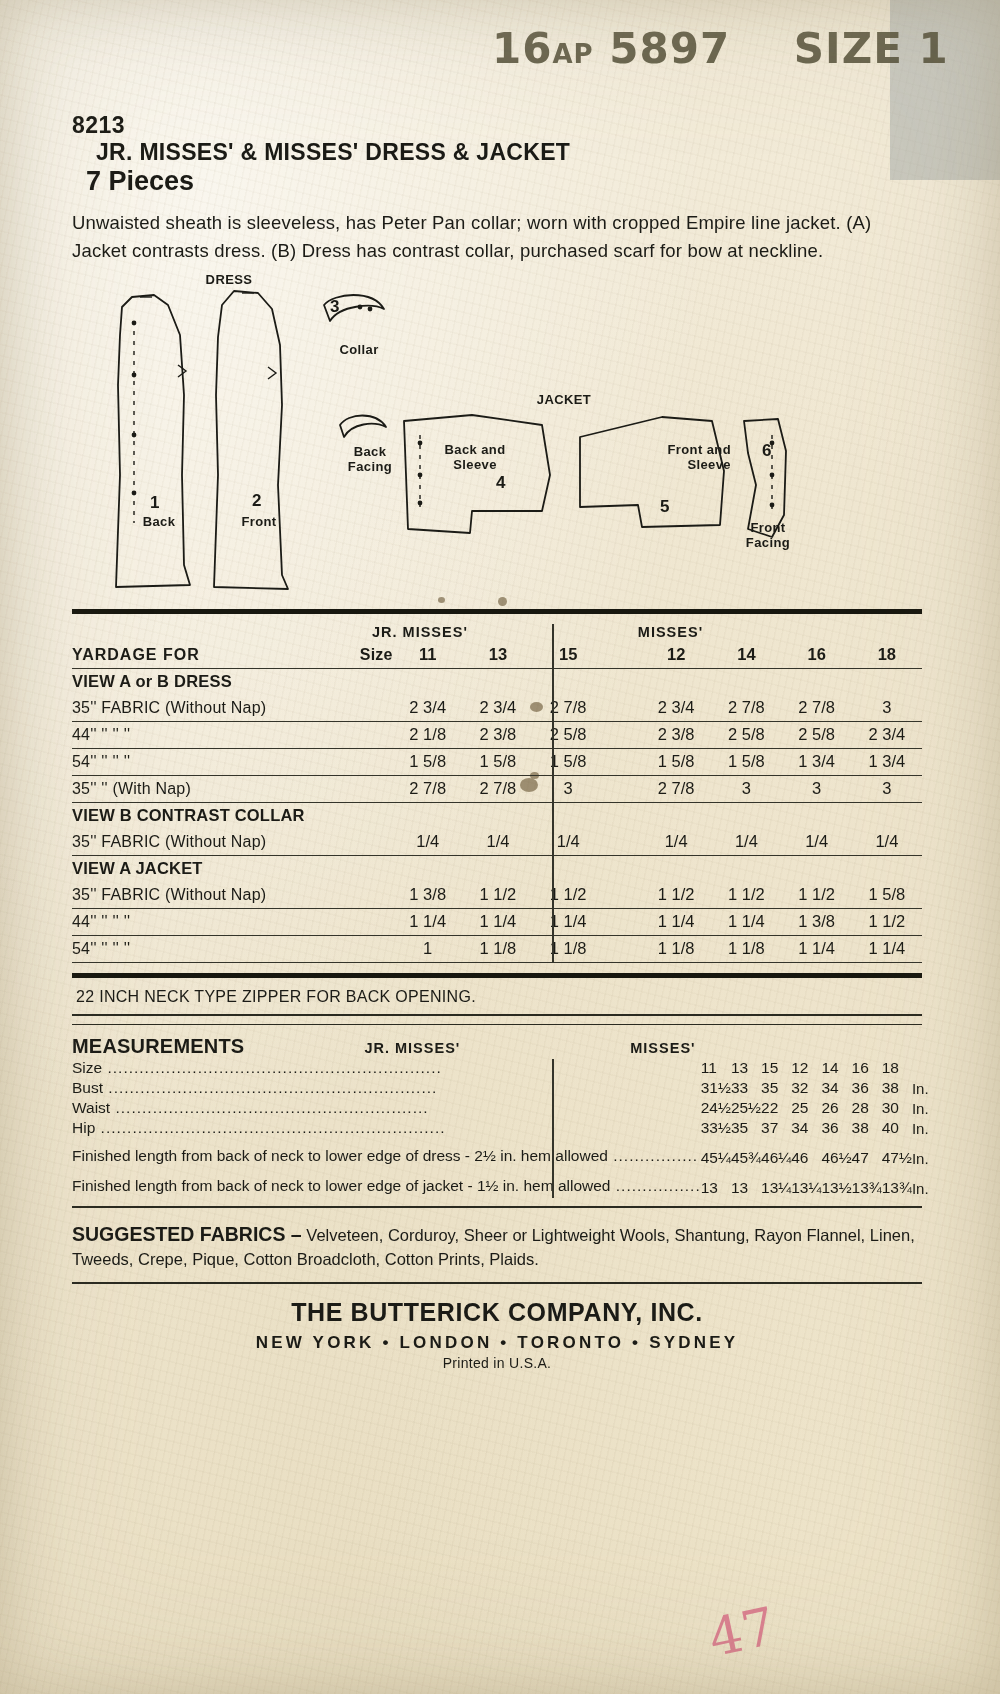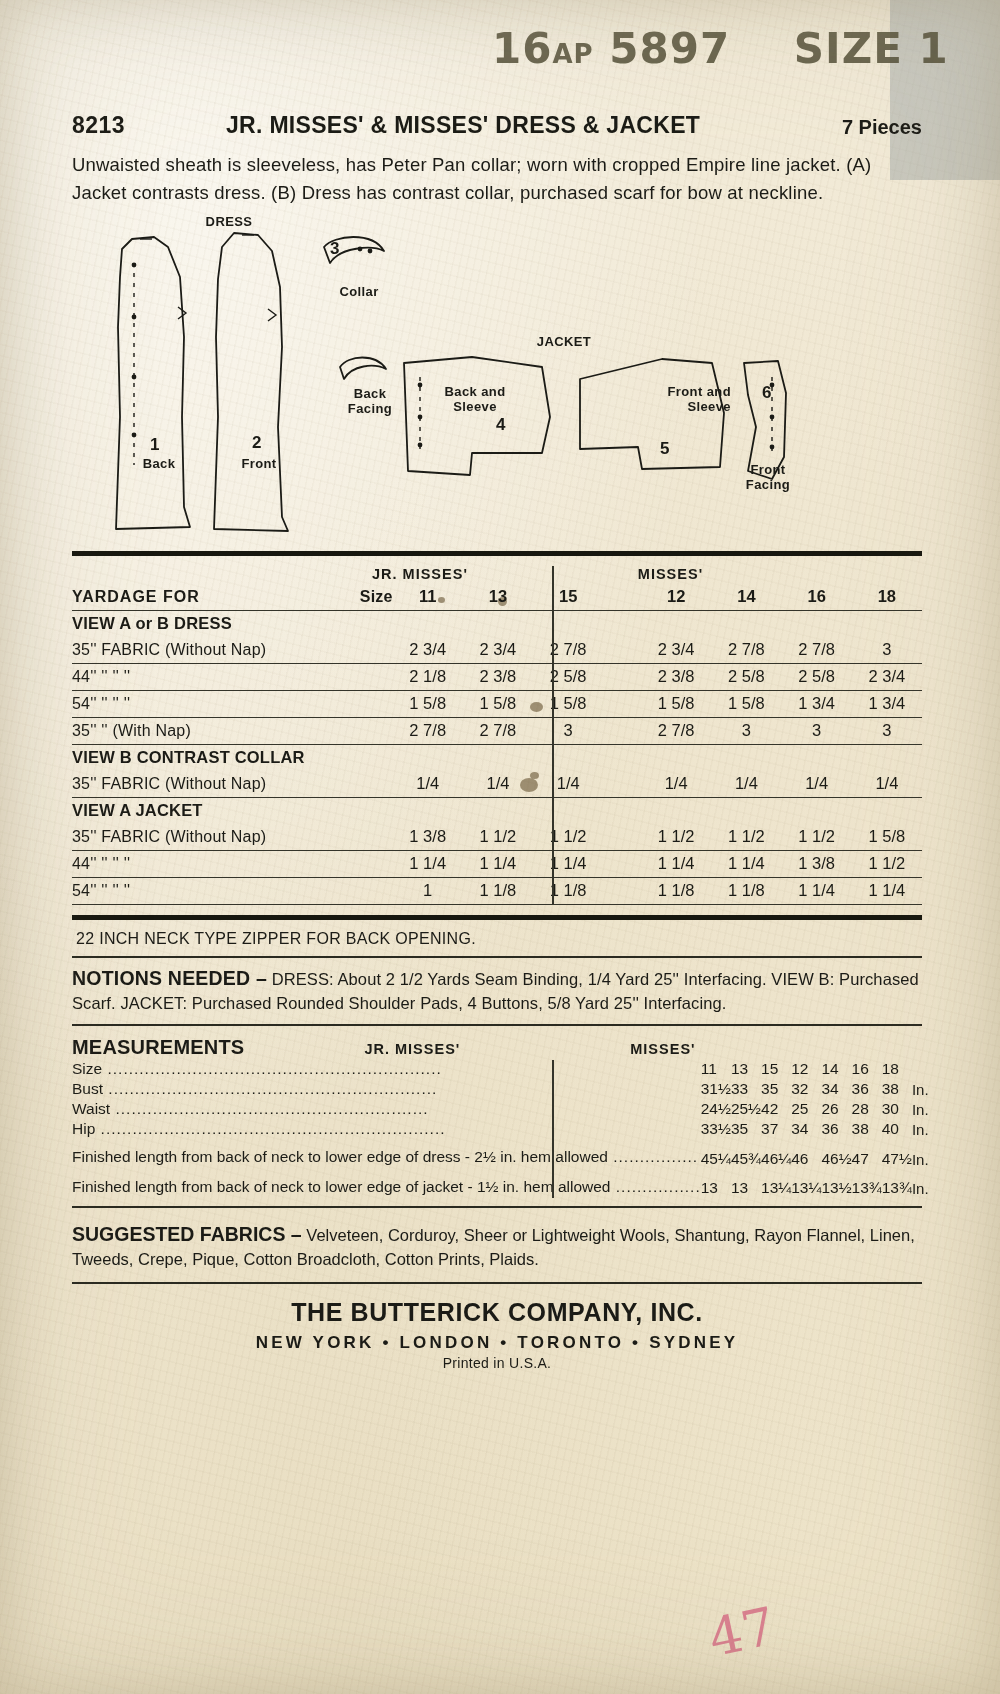--- a/index.html
+++ b/index.html
@@ -71,39 +71,40 @@
     letter-spacing: 1px;
     color: #4e4a33;
     opacity: 0.82;
     white-space: nowrap;
   }
   .stamp .sm { font-size: 26px; }
   .stamp .size { margin-left: 48px; }
 
   .title-row {
     display: flex;
-    align-items: flex-end;
+    align-items: flex-start;
     margin-top: 18px;
+    flex-direction: column;
   }
   .patt-num {
     font-size: 23px;
     font-weight: 700;
     letter-spacing: 0.5px;
     width: 130px;
   }
   .main-title {
     flex: 1;
     font-size: 23px;
     font-weight: 700;
     letter-spacing: 0.3px;
     text-align: left;
     padding-left: 24px;
   }
   .pieces {
-    font-size: 20px;
+    font-size: 27px;
     font-weight: 700;
     white-space: nowrap;
     padding-left: 14px;
   }
   .desc {
     margin-top: 12px;
     font-size: 18.5px;
     line-height: 1.52;
     letter-spacing: 0.2px;
     max-width: 800px;
@@ -512,24 +513,20 @@
         </table>
 
     </div>
 
     <div class="rule-thick" style="margin-top:10px;"></div>
 
     <div class="zipper">22 INCH NECK TYPE ZIPPER FOR BACK OPENING.</div>
 
     <div class="rule-thin"></div>
 
-    <div class="notions">
-      <span class="hd">NOTIONS NEEDED –</span>
-      <span>DRESS: About 2 1/2 Yards Seam Binding, 1/4 Yard 25'' Interfacing. VIEW B: Purchased Scarf. JACKET: Purchased Rounded Shoulder Pads, 4 Buttons, 5/8 Yard 25'' Interfacing.</span>
-    </div>
 
     <div class="rule-thin" style="margin-top:8px;"></div>
 
     <div class="meas-wrap">
       <div class="meas-vline"></div>
       <div class="meas-head">
         <span class="t">MEASUREMENTS</span>
         <span class="jr">JR. MISSES'</span>
         <span class="ms">MISSES'</span>
       </div>
@@ -557,21 +554,21 @@
           <td class="mnum">32</td>
           <td class="mnum">34</td>
           <td class="mnum">36</td>
           <td class="mnum">38</td>
           <td class="in">In.</td>
         </tr>
         <tr>
           <td class="mlbl"><span>Waist</span><span class="dots"> ...........................................................</span></td>
           <td class="mnum">24½</td>
           <td class="mnum">25½</td>
-          <td class="mnum">42</td>
+          <td class="mnum">22</td>
           <td class="mgap"></td>
           <td class="mnum">25</td>
           <td class="mnum">26</td>
           <td class="mnum">28</td>
           <td class="mnum">30</td>
           <td class="in">In.</td>
         </tr>
         <tr>
           <td class="mlbl"><span>Hip</span><span class="dots"> .................................................................</span></td>
           <td class="mnum">33½</td>

